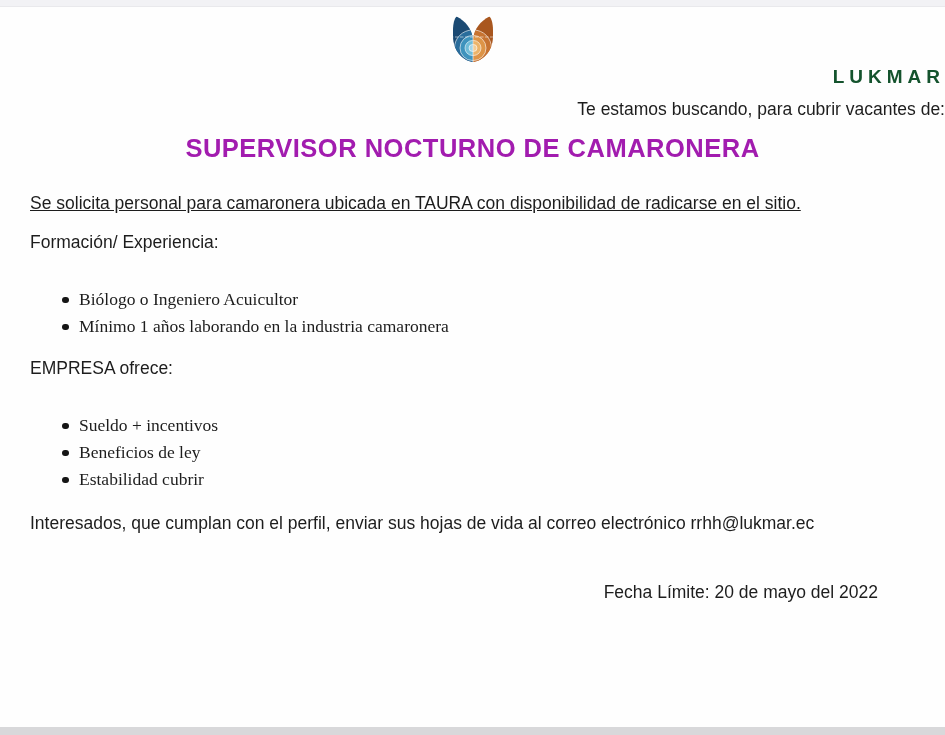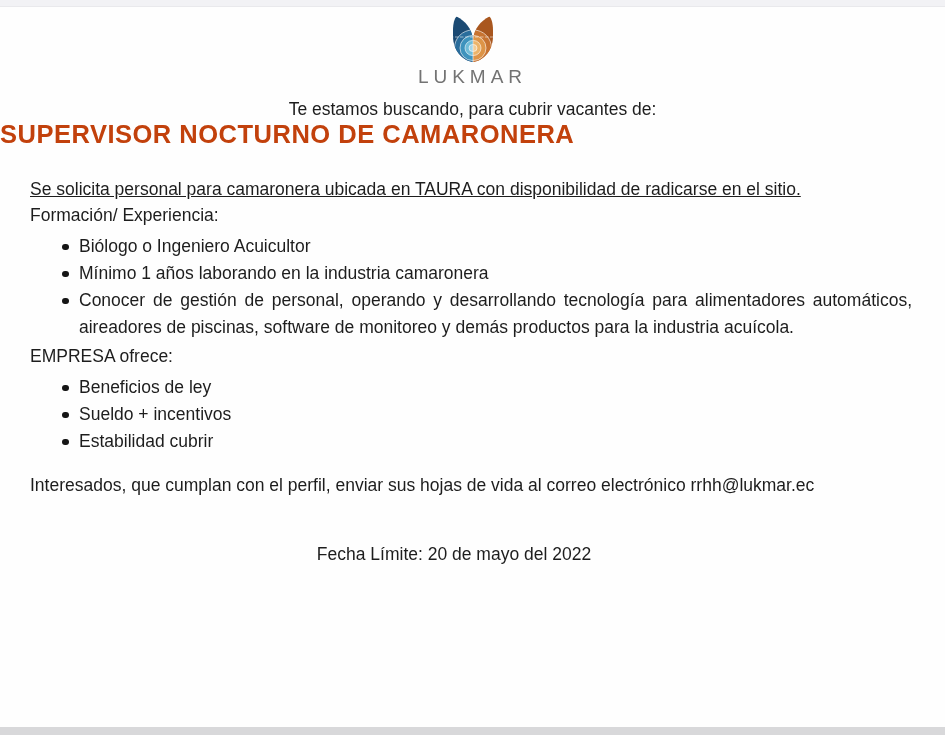--- a/index.html
+++ b/index.html
@@ -18,52 +18,54 @@
   }
   .bottom-strip {
     position: absolute; bottom: 0; left: 0; right: 0;
     height: 8px; background: #d8d8da;
   }
   .header { text-align: center; padding-top: 16px; }
   .logo-wrap { line-height: 0; }
   .wordmark {
     margin-top: 3px;
     font-size: 19px;
-    font-weight: normal;
+    font-weight: bold;
     letter-spacing: 5px;
-    color: #737373;
+    color: #14532d;
+    text-align: right;
   }
-  .tagline { margin-top: 11px; font-size: 17.5px; text-align: center; }
+  .tagline { margin-top: 11px; font-size: 17.5px; text-align: right; }
   .title {
+    margin-top: 14px;
     font-size: 25.5px;
     font-weight: bold;
     letter-spacing: 0.5px;
-    text-align: left;
-    color: #c2410c;
+    text-align: center;
+    color: #a21caf;
   }
   .content { margin: 0 33px 0 30px; font-size: 17.5px; line-height: 22px; }
   .intro { margin-top: 29px; text-decoration: underline; }
-  .section-heading { margin-top: 4px; }
-  ul.bullets { list-style: none; margin: 7px 0 0 0; padding: 0 0 0 32px; }
+  .section-heading { margin-top: 17px; }
+  ul.bullets { list-style: none; margin: 33px 0 0 0; padding: 0 0 0 32px; font-family: Liberation Serif, serif; }
   ul.bullets li {
     position: relative;
     padding-left: 17px;
     line-height: 27px;
     text-align: justify;
   }
   ul.bullets li::before {
     content: "";
     position: absolute;
     left: 0; top: 10.5px;
     width: 6.5px; height: 6.5px;
     border-radius: 50%;
     background: #151515;
   }
   .closing { margin-top: 19px; }
-  .deadline { margin-top: 47px; text-align: center; padding-right: 34px; }
+  .deadline { margin-top: 47px; text-align: right; padding-right: 34px; }
 </style>
 </head>
 <body>
 
 <div class="page">
   <div class="top-strip"></div>
 
   <div class="header">
     <div class="logo-wrap">
       <svg width="50" height="47" viewBox="0 0 100 94" aria-hidden="true">
@@ -100,27 +102,26 @@
 
   <div class="title">SUPERVISOR NOCTURNO DE CAMARONERA</div>
 
   <div class="content">
     <div class="intro">Se solicita personal para camaronera ubicada en TAURA con disponibilidad de radicarse en el sitio.</div>
 
     <div class="section-heading">Formación/ Experiencia:</div>
     <ul class="bullets">
       <li>Biólogo o Ingeniero Acuicultor</li>
       <li>Mínimo 1 años laborando en la industria camaronera</li>
-      <li>Conocer de gestión de personal, operando y desarrollando tecnología para alimentadores automáticos, aireadores de piscinas, software de monitoreo y demás productos para la industria acuícola.</li>
     </ul>
 
     <div class="section-heading">EMPRESA ofrece:</div>
     <ul class="bullets">
+      <li>Sueldo + incentivos</li>
       <li>Beneficios de ley</li>
-      <li>Sueldo + incentivos</li>
       <li>Estabilidad cubrir</li>
     </ul>
 
     <div class="closing">Interesados, que cumplan con el perfil, enviar sus hojas de vida al correo electrónico rrhh@lukmar.ec</div>
 
     <div class="deadline">Fecha Límite: 20 de mayo del 2022</div>
   </div>
 
   <div class="bottom-strip"></div>
 </div>

